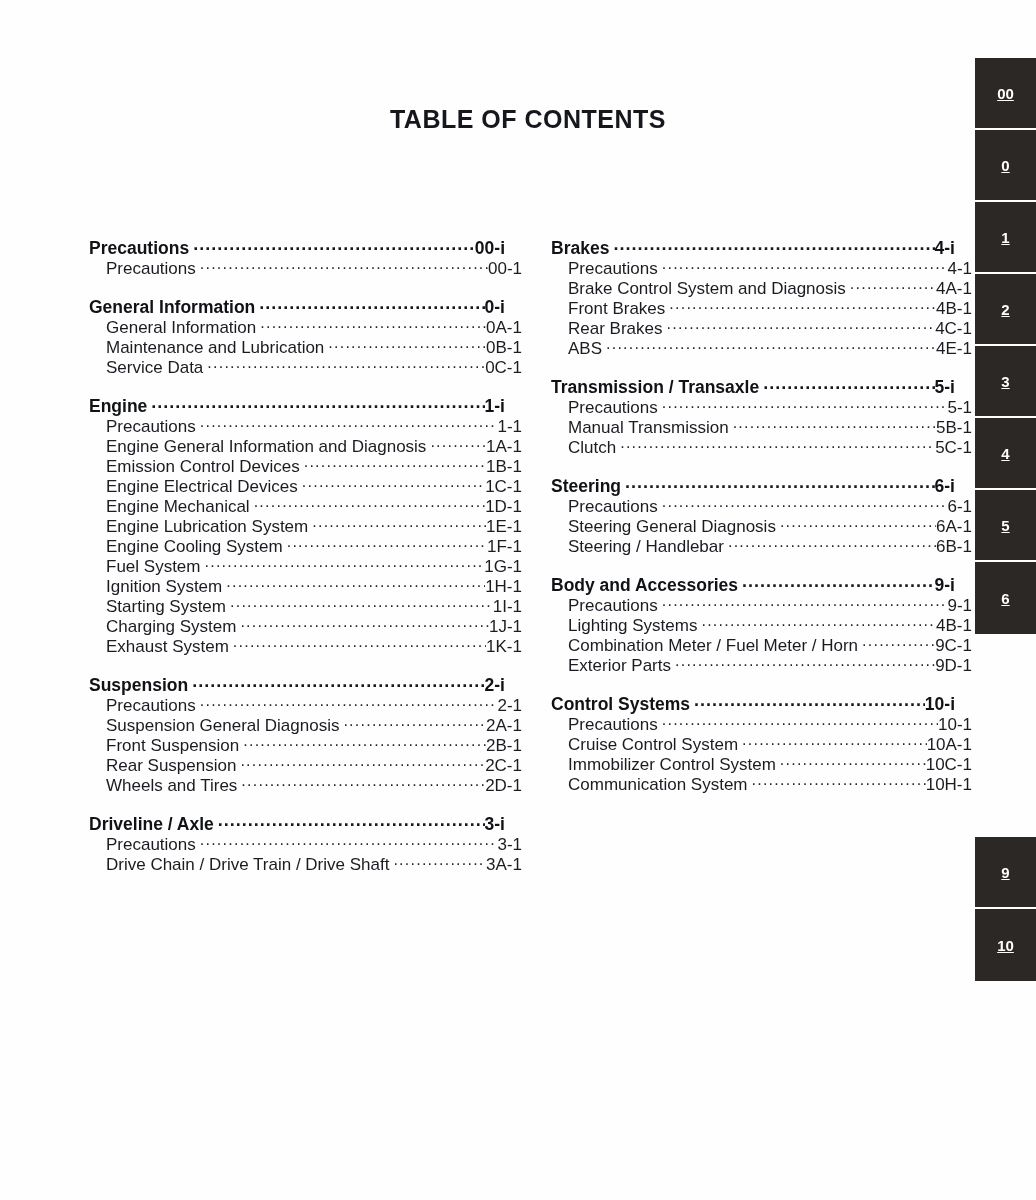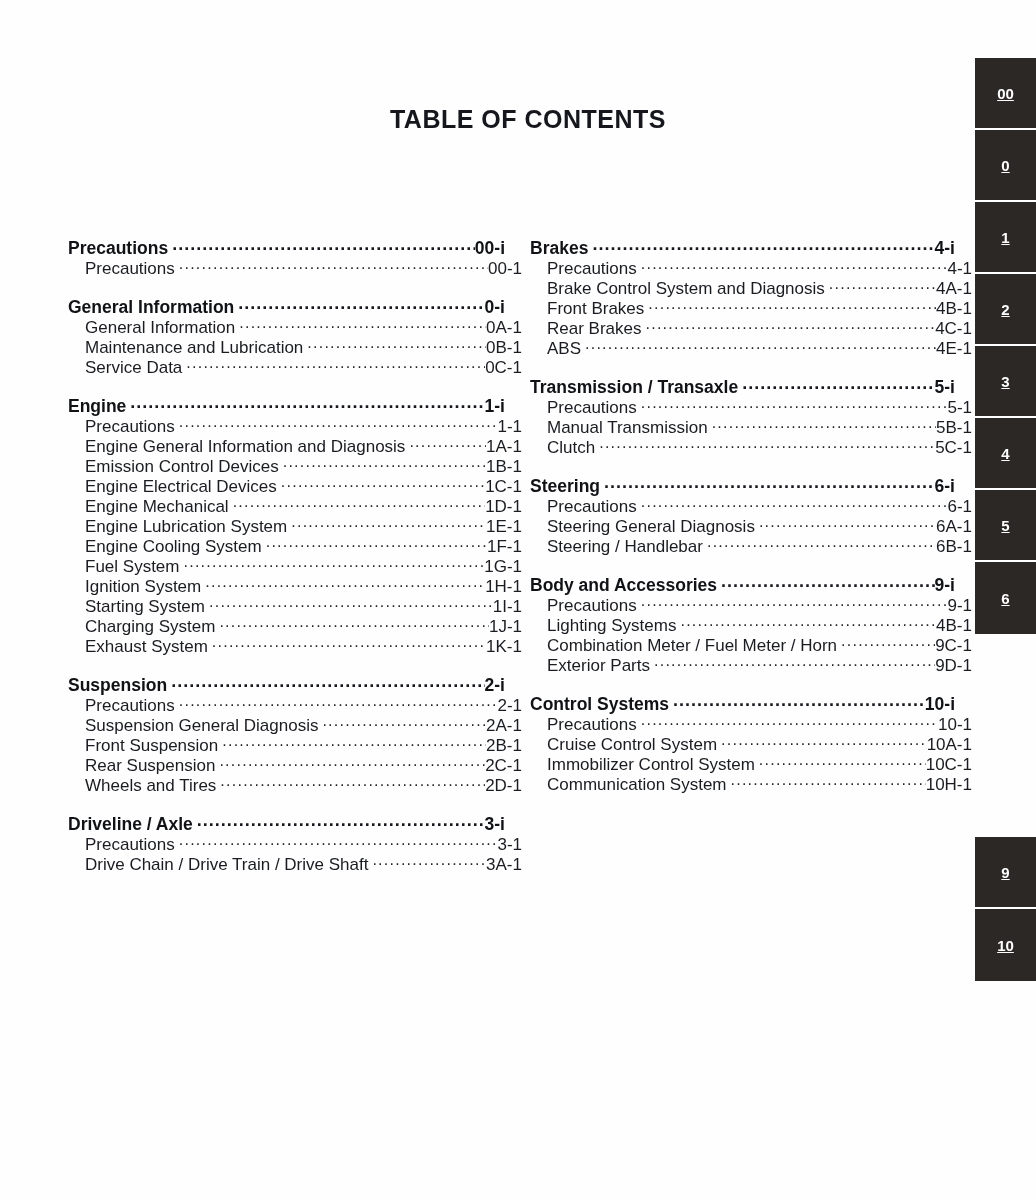--- a/index.html
+++ b/index.html
@@ -37,21 +37,21 @@
   }
 
   
   .toc-column {
     position: absolute;
     top: 238px;
   }
   #toc-column-left  { left: 68px;  width: 437px; }
   #toc-column-right { left: 530px; width: 425px; }
 
-  .toc-section { margin-bottom: 18px; }
+  .toc-section { margin-bottom: 18px; margin-left: 21px; }
   .toc-section:last-child { margin-bottom: 0; }
 
   
   .toc-row {
     display: flex;
     align-items: baseline;
     width: 100%;
     line-height: 20px;
     white-space: nowrap;
   }

